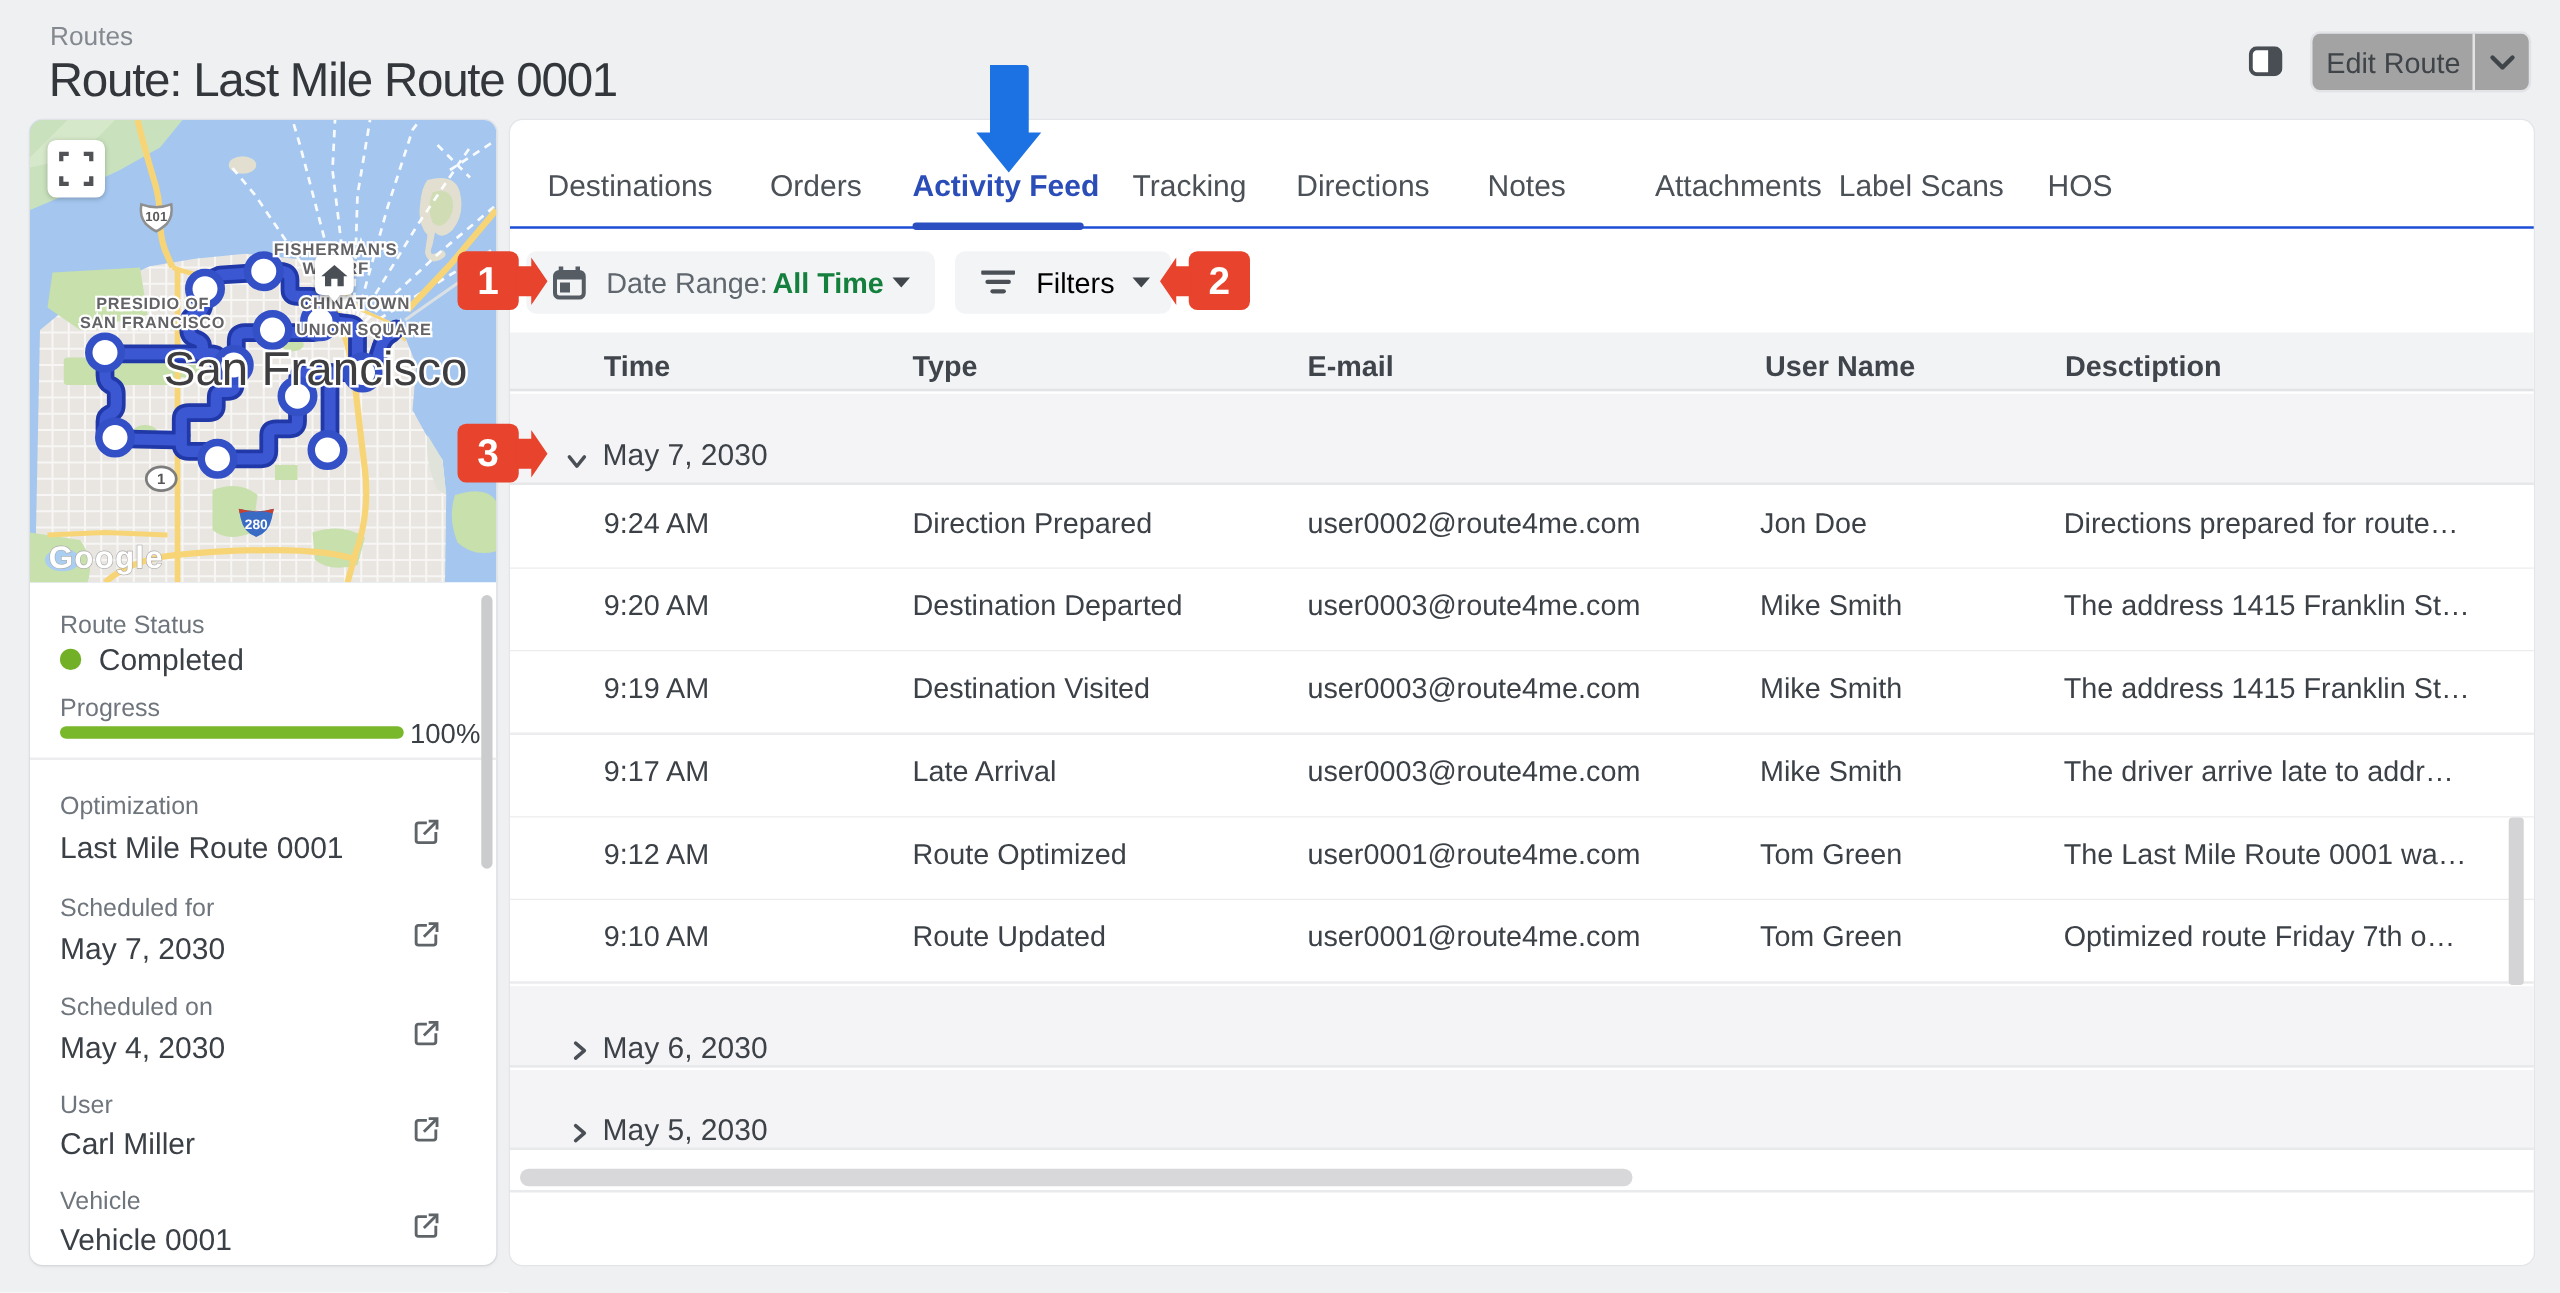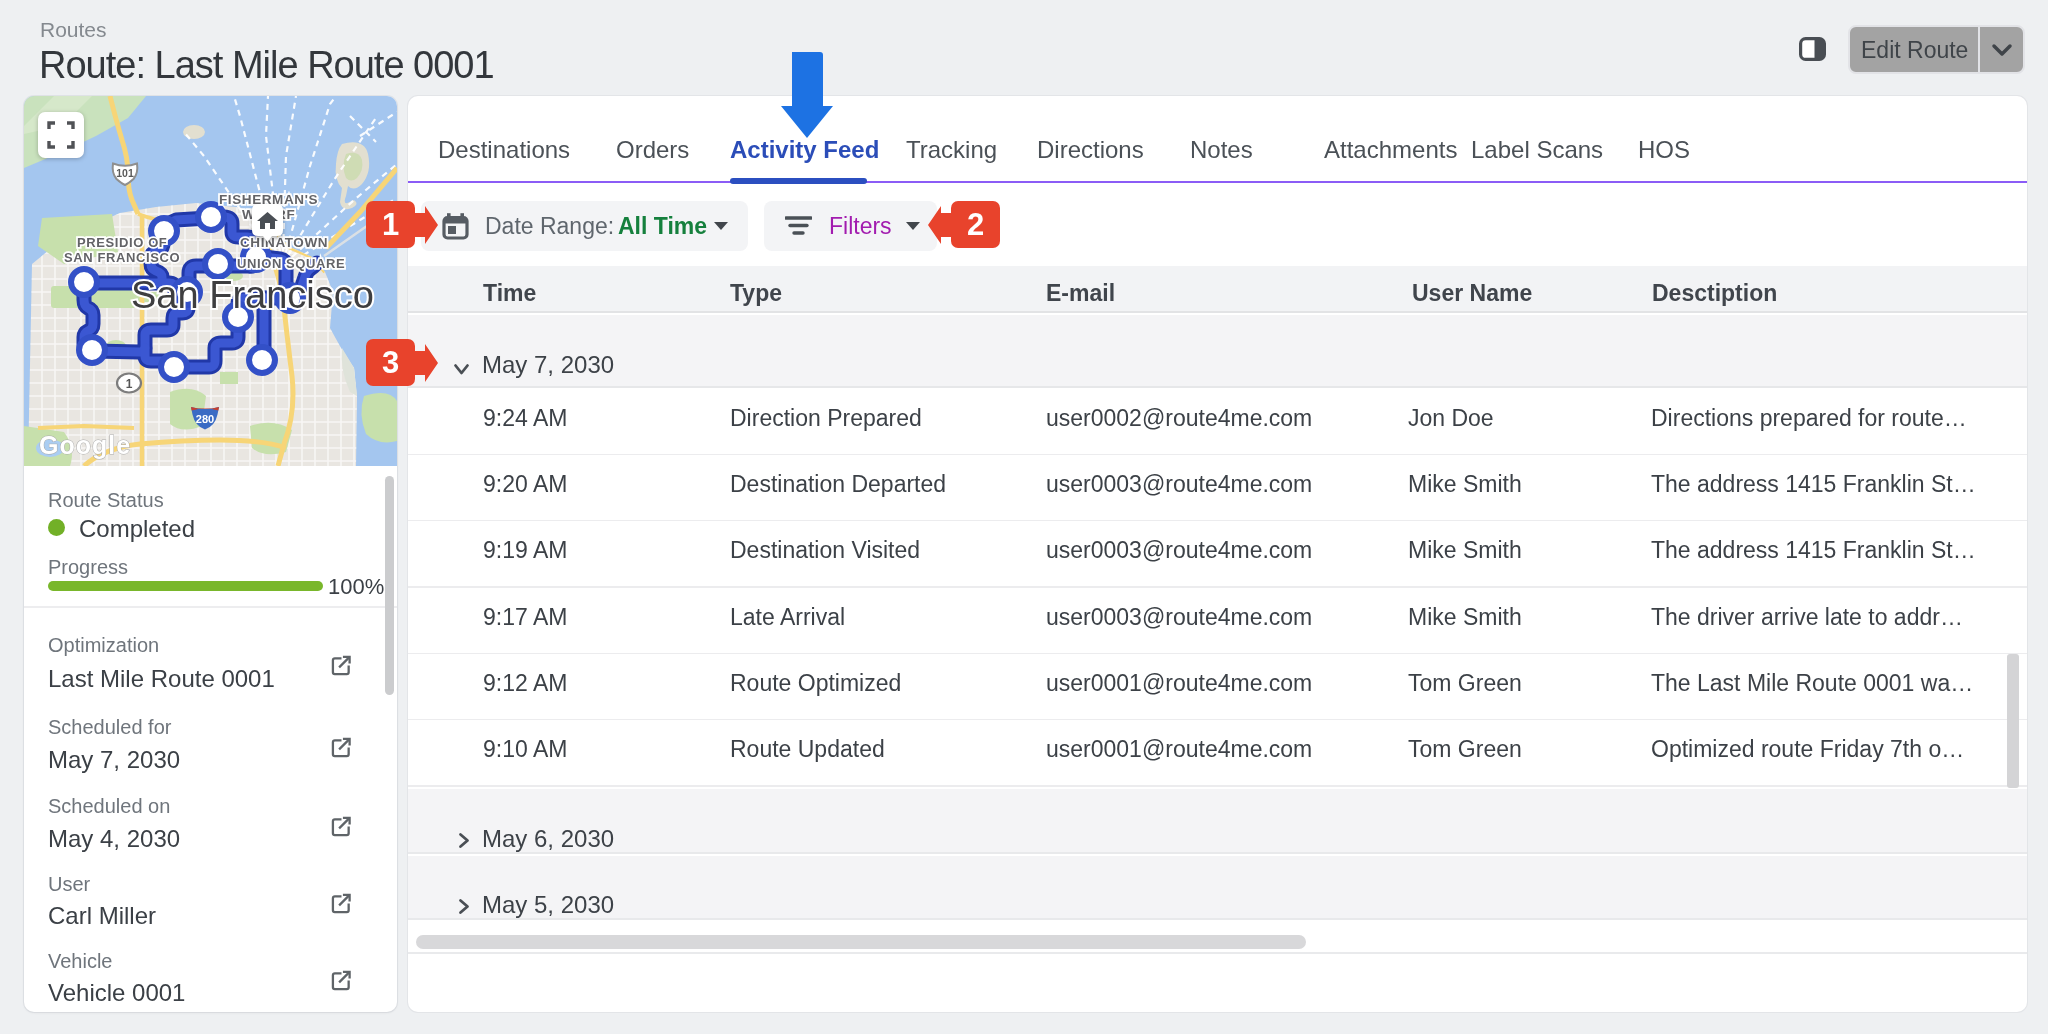--- a/index.html
+++ b/index.html
@@ -19,21 +19,21 @@
 .sb-label { position:absolute; font-size:20px; color:#6f757c; }
 .sb-value { position:absolute; font-size:24px; color:#3b4046; }
 .dot { position:absolute; left:24px; top:423px; width:17px; height:17px; border-radius:50%; background:#72b027; }
 .pgbar { position:absolute; left:24px; top:485px; width:275px; height:10px; border-radius:5px; background:#79b72b; }
 .pgpct { position:absolute; left:304px; top:478px; font-size:22px; color:#3b4046; }
 .ldiv { position:absolute; left:0; top:510px; width:373px; height:2px; background:#ededef; }
 .vscroll { position:absolute; left:361px; top:380px; width:9px; height:219px; border-radius:5px; background:#cbccce; }
 .linkic { position:absolute; width:21px; height:21px; }
 
 .maincard { left:408px; top:96px; width:1619px; height:916px; background:#fff; border-radius:10px; box-shadow:0 0 0 1px rgba(80,90,110,0.07); }
-.tabs { position:absolute; left:0; top:0; width:1619px; height:87px; border-bottom:2px solid #8b5cf6; }
+.tabs { position:absolute; left:0; top:0; width:1619px; height:87px; border-bottom:2px solid #1d4ed8; }
 .tab { position:absolute; top:40px; font-size:24px; color:#4b5157; }
 .tab.active { color:#2b4db8; font-weight:bold; }
 .underline { position:absolute; left:322px; top:82px; width:137px; height:6px; border-radius:3px; background:#2b4fc0; }
 
 .drbtn { position:absolute; left:13px; top:105px; width:327px; height:50px; background:#f3f4f6; border-radius:8px; }
 .fbtn { position:absolute; left:356px; top:105px; width:173px; height:50px; background:#f3f4f6; border-radius:8px; }
 .tb-txt { position:absolute; font-size:23px; }
 
 .thead { position:absolute; left:0; top:170px; width:1619px; height:47px; background:#f2f3f5; border-bottom:2px solid #e2e3e5; }
 .th { position:absolute; top:14px; font-size:23px; font-weight:bold; color:#40454c; }
@@ -328,21 +328,21 @@
     <svg style="position:absolute; left:292px; top:20px;" width="16" height="11" viewBox="0 0 16 11">
       <path d="M1 1 L8 9 L15 1 Z" fill="#41464c"></path>
     </svg>
   </div>
   <div class="fbtn">
     <svg style="position:absolute; left:21px; top:13px;" width="27" height="23" viewBox="0 0 27 23">
       <line x1="1" y1="4" x2="26" y2="4" stroke="#4a5056" stroke-width="3.4" stroke-linecap="round"></line>
       <line x1="5" y1="11.5" x2="22" y2="11.5" stroke="#4a5056" stroke-width="3.4" stroke-linecap="round"></line>
       <line x1="9" y1="19" x2="18" y2="19" stroke="#4a5056" stroke-width="3.4" stroke-linecap="round"></line>
     </svg>
-    <span class="tb-txt" style="left:65px; top:12px; color:#a21caf;">Filters</span>
+    <span class="tb-txt" style="left:65px; top:12px; color:#000000;">Filters</span>
     <svg style="position:absolute; left:141px; top:20px;" width="16" height="11" viewBox="0 0 16 11">
       <path d="M1 1 L8 9 L15 1 Z" fill="#41464c"></path>
     </svg>
   </div>
 
   <div class="thead">
     <div class="th" style="left:75px;">Time</div>
     <div class="th" style="left:322px;">Type</div>
     <div class="th" style="left:638px;">E-mail</div>
     <div class="th" style="left:1004px;">User Name</div>

